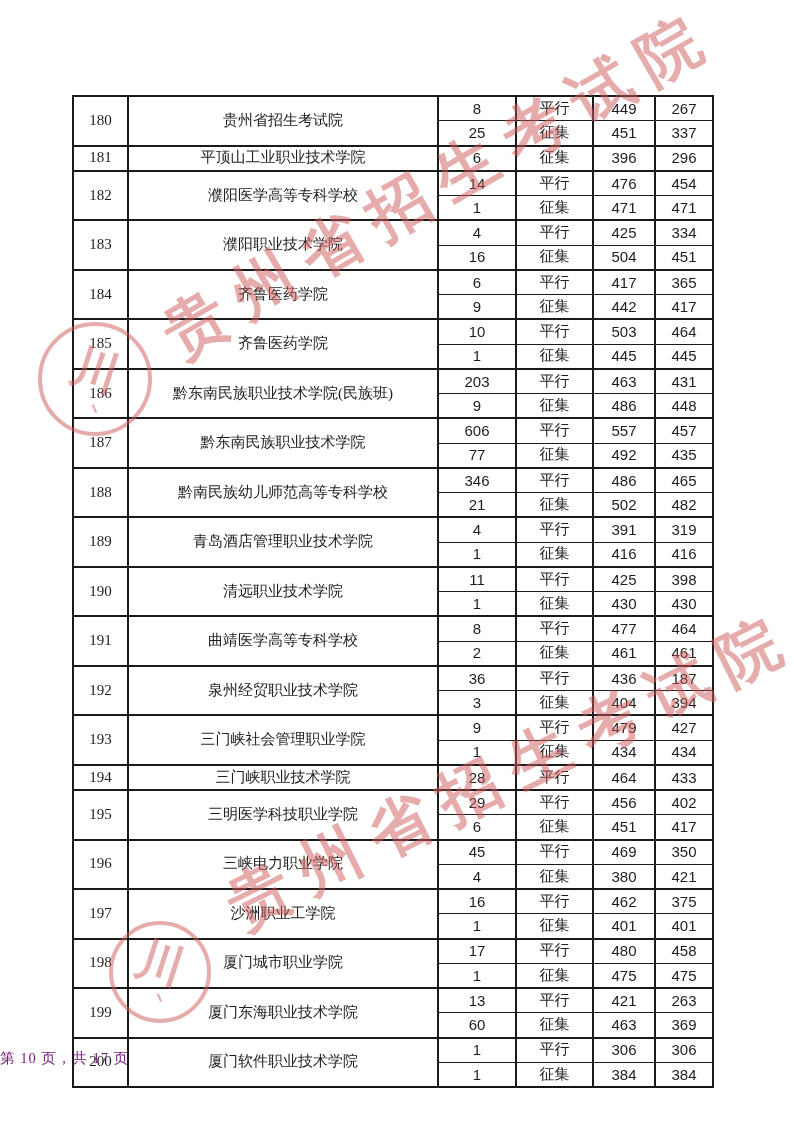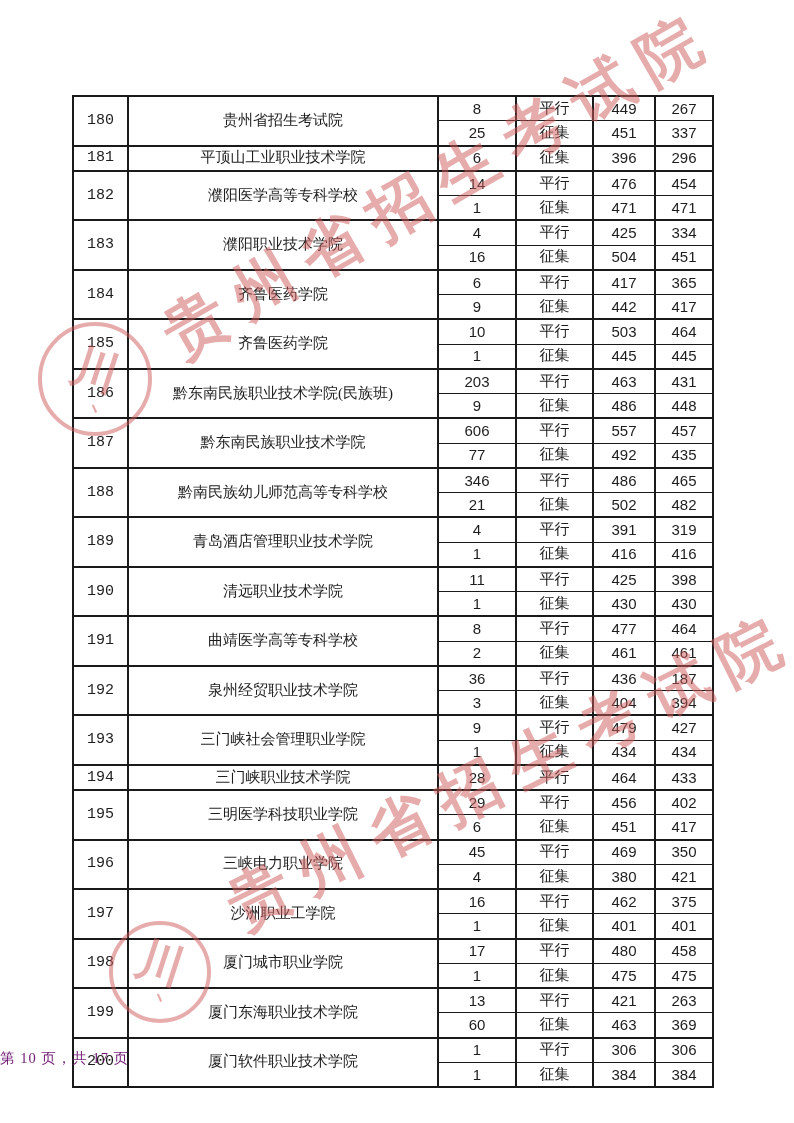--- a/index.html
+++ b/index.html
@@ -16,21 +16,21 @@
     border:2px solid #161616;
   }
   table.adm td{
     border:1px solid #1a1a1a;
     border-left-width:2px;border-right-width:2px;
     text-align:center;vertical-align:middle;
     padding:0;height:23.25px;line-height:1.05;
     font-size:15px;color:#1d1d1d;overflow:hidden;white-space:nowrap;
   }
   table.adm tr.group-start td{border-top-width:2px;}
-  td.num{font-family:Liberation Mono, monospace;font-size:15px;}
+  td.num{font-family:Liberation Serif, serif;font-size:15px;}
   td.name{font-size:15.5px;}
   td.count,td.score{font-family:"Liberation Sans", sans-serif;font-size:15px;color:#222;}
   td.mode{font-size:15px;margin-left:48px;}
 
   
   .footer{
     position:absolute;left:0;right:0;top:1049px;text-align:left;
     font-size:14.5px;color:#701a75;letter-spacing:1px;
   }
 

